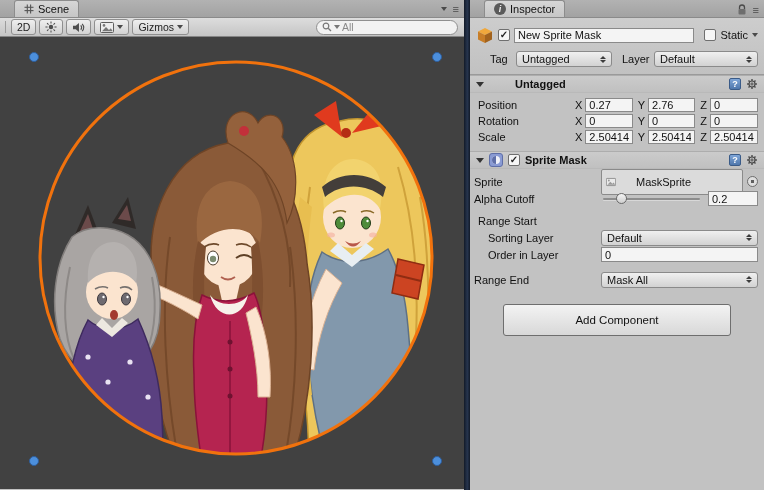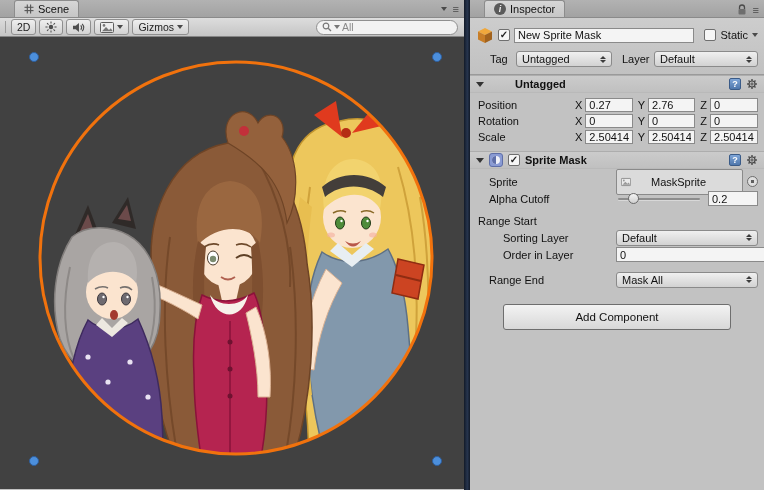--- a/index.html
+++ b/index.html
@@ -58,21 +58,21 @@
 
   .comp-header { height:18px; display:flex; align-items:center; gap:5px; padding:0 6px;
                  border-top:1px solid #ADADAD; border-bottom:1px solid #B9B9B9;
                  background:linear-gradient(#CBCBCB,#C0C0C0); font-weight:bold; }
   .hdr-icons { margin-left:auto; display:flex; gap:5px; align-items:center; }
   .book-icon { width:12px; height:12px; background:linear-gradient(#7FA6D8,#4F77AC); border:1px solid #3A5B88;
                border-radius:2px; color:#fff; font-size:9px; font-weight:bold; display:flex; align-items:center;
                justify-content:center; }
   .book-icon::after { content:"?"; }
 
-  .prop-row { display:flex; align-items:center; height:17px; padding:0 6px 0 19px; }
+  .prop-row { display:flex; align-items:center; height:17px; padding:0 6px 0 4px; }
   .prop-label { width:127px; flex:none; color:#111; }
   .prop-label.indent { padding-left:14px; }
   .label-row { height:16px; display:flex; align-items:center; padding:0 8px; }
 
   .vec-row { display:flex; align-items:center; height:16px; padding:0 6px 0 8px; }
   .vec-label { width:97px; flex:none; }
   .vec-fields { flex:1; display:flex; }
   .vec-group { flex:1; display:flex; align-items:center; gap:3px; margin-right:5px; min-width:0; }
   .vec-group:last-child { margin-right:0; }
   .vec-group input { flex:1; width:100%; min-width:0; height:14px; }
@@ -83,21 +83,21 @@
                 background:radial-gradient(circle, #5F5F5F 0 1.6px, #DFDFDF 1.7px); }
 
   .slider-wrap { flex:1; position:relative; height:14px; }
   .slider-wrap::before { content:""; position:absolute; left:2px; right:2px; top:6px; height:2.5px;
                          background:#8D8D8D; border-radius:2px; box-shadow:0 1px 0 #D8D8D8; }
   .slider-thumb { position:absolute; top:1.5px; width:11px; height:11px; margin-left:-5px; border-radius:50%;
                   background:linear-gradient(#F4F4F4,#CFCFCF); border:1px solid #6A6A6A; }
   .alpha-val { width:50px; margin-left:6px; flex:none; }
 
   .add-wrap { display:flex; justify-content:center; margin-top:16px; }
-  .add-btn { width:228px; height:26px; background:linear-gradient(#F3F3F3,#D8D8D8); border:1px solid #6E6E6E;
+  .add-btn { width:228px; height:32px; background:linear-gradient(#F3F3F3,#D8D8D8); border:1px solid #6E6E6E;
              border-radius:3px; font-family:inherit; font-size:11.5px; color:#111; }
 
   .info-badge { width:12px; height:12px; border-radius:50%; background:#5A5A5A; color:#EEE; font-size:9px;
                 font-style:italic; font-weight:bold; display:flex; align-items:center; justify-content:center; }
   .info-badge::after { content:"i"; }
 
   .spacer4 { height:4px; } .spacer6 { height:6px; } .spacer8 { height:8px; }
   svg { display:block; }
 </style>
 </head>

